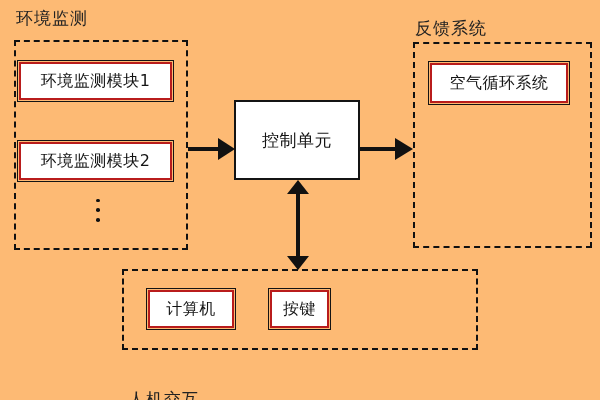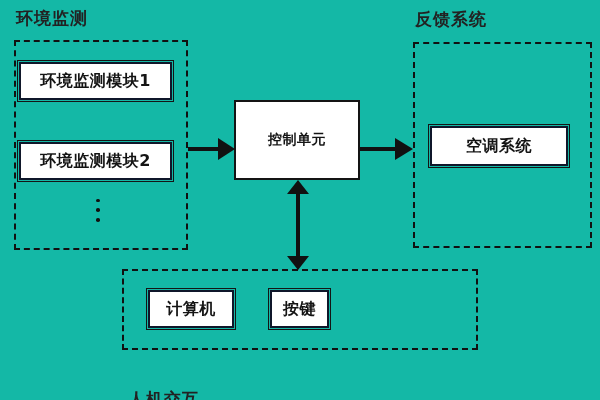--- a/index.html
+++ b/index.html
@@ -4,24 +4,23 @@
 <style>
   html, body {
     margin: 0;
     padding: 0;
     background: #ffffff;
   }
   #diagram {
     position: relative;
     width: 600px;
     height: 400px;
-    background: #14b8a6;
+    background: #fdba74;
     font-family: "DejaVu Sans", sans-serif;
     overflow: hidden;
-    font-weight: bold;
   }
 
   
   .group-box {
     position: absolute;
     border: 2.5px dashed #111111;
     box-sizing: border-box;
     background: transparent;
   }
 
@@ -32,36 +31,36 @@
     color: #222222;
     letter-spacing: 1px;
     white-space: nowrap;
     line-height: 1;
   }
 
   
   .node {
     position: absolute;
     box-sizing: border-box;
-    border: 2px solid #0f172a;
+    border: 2px solid #b91c1c;
     outline: 1px solid #141414;
     outline-offset: 1.5px;
     background: #ffffff;
     display: flex;
     align-items: center;
     justify-content: center;
     font-size: 16px;
     color: #141414;
     letter-spacing: 0.5px;
     white-space: nowrap;
   }
   .node-ctrl {
     border: 2px solid #141414;
     outline: none;
-    font-size: 14px;
+    font-size: 17px;
   }
 
   
   .ellipsis-dots {
     position: absolute;
     display: flex;
     flex-direction: column;
     align-items: center;
     justify-content: space-between;
   }
@@ -101,26 +100,26 @@
   <div class="node" style="left:19px; top:142px; width:153px; height:38px;">环境监测模块2</div>
 
   <div class="ellipsis-dots" style="left:95px; top:196px; width:6px; height:28px;">
     <i></i>
       <i></i>
       <i></i>
   </div>
 
   <div class="node node-ctrl" style="left:234px; top:100px; width:126px; height:80px;">控制单元</div>
 
-  <div class="group-label" style="left:415px; top:11px;">反馈系统</div>
+  <div class="group-label" style="left:415px; top:20px;">反馈系统</div>
 
   <div class="group-box" style="left:413px; top:42px; width:179px; height:206px;"></div>
 
+  <div class="node" style="left:430px; top:63px; width:138px; height:40px;">空气循环系统</div>
 
-  <div class="node" style="left:430px; top:126px; width:138px; height:40px;">空调系统</div>
 
 
   <div class="group-box" style="left:122px; top:269px; width:356px; height:81px;"></div>
 
   <div class="node" style="left:148px; top:290px; width:86px; height:38px;">计算机</div>
 
   <div class="node" style="left:270px; top:290px; width:59px; height:38px;">按键</div>
 
 
   <div class="group-label" style="left:128px; top:368px;margin-top:23px;">人机交互</div>

